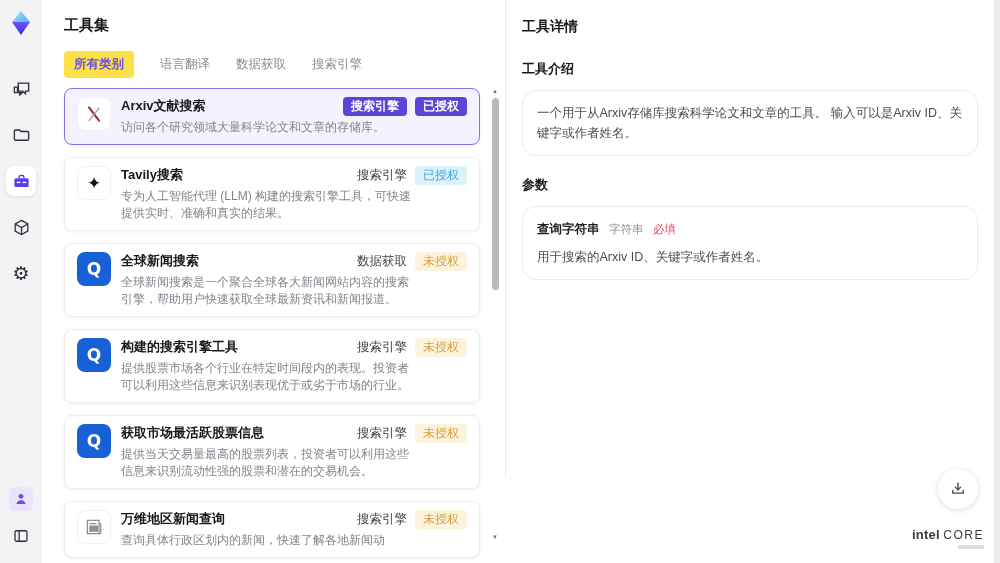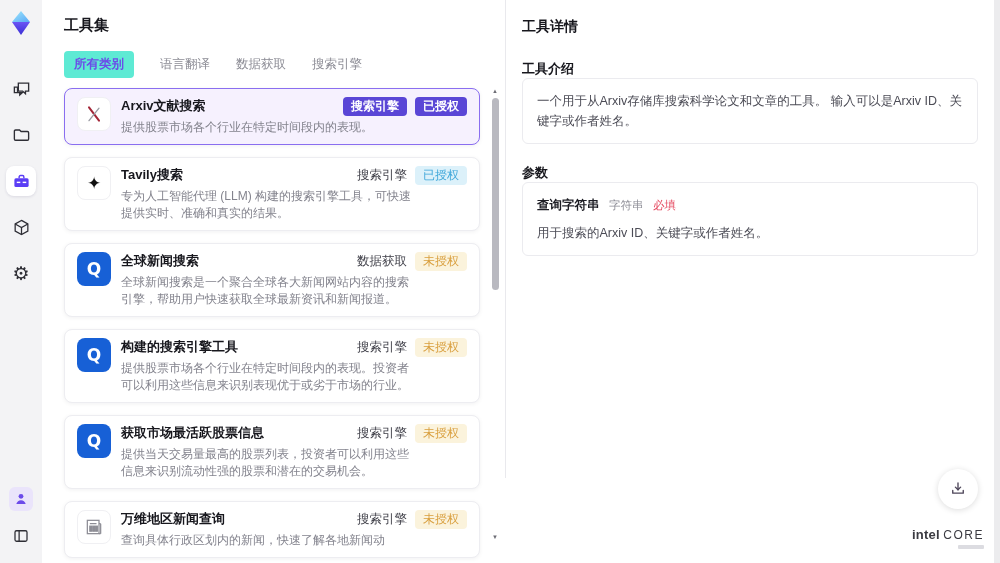--- a/index.html
+++ b/index.html
@@ -15,21 +15,21 @@
   .nav-item { width:30px; height:30px; display:flex; align-items:center; justify-content:center; border-radius:8px; cursor:pointer; }
   .nav-item.active { background:#ffffff; box-shadow:0 1px 3px rgba(40,30,90,.12); }
   .rail-bottom { margin-top:auto; margin-bottom:12px; display:flex; flex-direction:column; gap:10px; align-items:center; }
   .avatar-chip { width:24px; height:24px; border-radius:6px; background:#eae4fb; display:flex; align-items:center; justify-content:center; }
 
   
   .pane-left { position:absolute; left:42px; top:0; width:463px; height:436px; padding:16px 0 0 22px; }
   .page-title { font-size:15px; font-weight:bold; color:#17171d; }
   .tabs { margin-top:16px; display:flex; align-items:center; gap:26px; font-size:12.5px; }
   .tab { color:#8b8b94; cursor:pointer; padding:5px 0; white-space:nowrap; }
-  .tab.active { background:#5eead4; color:#6b4de8; padding:5px 10px; border-radius:4px; font-weight:bold; }
+  .tab.active { background:#fde047; color:#6b4de8; padding:5px 10px; border-radius:4px; font-weight:bold; }
 
   .list { position:relative; margin-top:10px; width:436px; }
   .cards { width:416px; display:flex; flex-direction:column; gap:12px; }
   .card { background:#fff; border:1px solid #ededf1; border-radius:8px; padding:8px 12px;
     display:flex; gap:10px; box-shadow:0 1px 4px rgba(25,25,35,.06); cursor:pointer; }
   .card.selected { background:#f6f1fe; border:1.5px solid #8a6ef0; }
   .tool-icon { width:34px; height:34px; border-radius:8px; flex:0 0 34px; display:flex; align-items:center;
     justify-content:center; background:#fff; border:1px solid #f0f0f3; overflow:hidden; }
   .tool-icon.q { background:#1760d6; border:none; color:#fff; font-weight:bold; font-size:17px;
     font-family:"DejaVu Sans",sans-serif; }
@@ -48,21 +48,21 @@
   
   .sb { position:absolute; right:0; top:0; width:10px; height:452px; }
   .sb-arrow { position:absolute; left:0; width:10px; text-align:center; font-size:6px; color:#6d6d75; }
   .sb-thumb { position:absolute; top:10px; left:2px; width:7px; height:192px; background:#b9b9c0; border-radius:4px; }
 
   
   .pane-right { position:absolute; left:505px; top:0; right:6px; height:478px; background:#fff;
     border-left:1px solid #e9e9ed; padding:18px 16px 0 16px; }
   .details-title { font-size:14px; font-weight:bold; color:#17171d; }
   .section-heading { margin-top:24px; font-size:13px; font-weight:bold; color:#17171d; }
-  .info-box { border:1px solid #ebebef; border-radius:6px; padding:12px 14px;
+  .info-box { margin-top:12px; border:1px solid #ebebef; border-radius:14px; padding:12px 14px;
     font-size:12.5px; color:#4c4c56; line-height:1.6; }
   .param-name { font-size:12.5px; font-weight:bold; color:#1d1d24; }
   .param-type { font-size:11.5px; color:#8e8e97; margin-left:6px; }
   .param-required { font-size:11.5px; color:#e5485f; margin-left:6px; }
   .param-desc { margin-top:8px; font-size:12.5px; color:#4c4c56; }
 
   
   .fab { position:absolute; right:22px; bottom:54px; width:40px; height:40px; border-radius:50%;
     background:#fff; box-shadow:0 1px 6px rgba(0,0,0,.14); display:flex; align-items:center; justify-content:center; cursor:pointer; }
   .brand { position:absolute; right:16px; bottom:14px; text-align:right; }
@@ -161,21 +161,21 @@
           </svg>
         </div>
         <div class="card-main">
           <div class="card-head">
             <div class="card-title">Arxiv文献搜索</div>
             <div class="card-meta">
               <span class="badge purple">搜索引擎</span>
               <span class="badge purple">已授权</span>
             </div>
           </div>
-          <div class="card-desc">提供股票市场各个行业在特定时间段内的表现。</div>
+          <div class="card-desc">访问各个研究领域大量科学论文和文章的存储库。</div>
         </div>
       </div>
 
       <div class="card">
         <div class="tool-icon tavily">
           <span>✦</span>
         </div>
         <div class="card-main">
           <div class="card-head">
             <div class="card-title">Tavily搜索</div>

